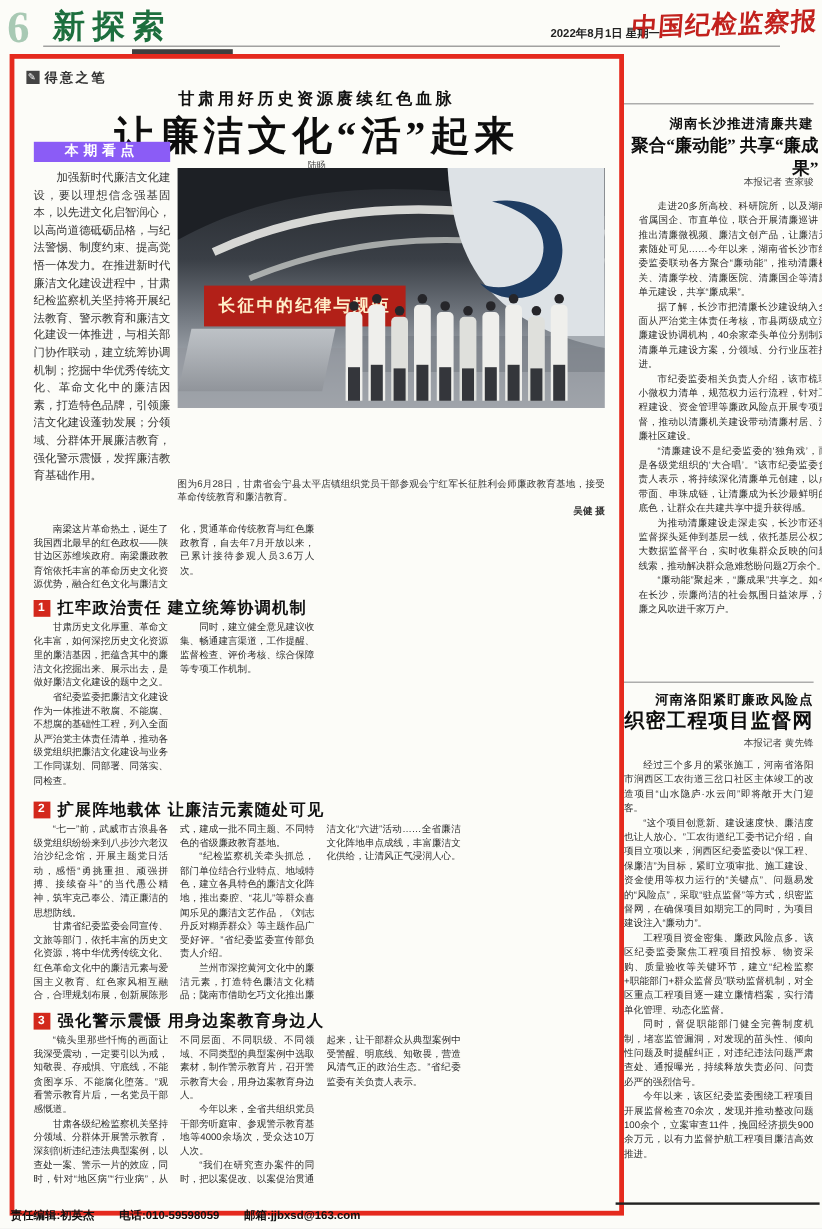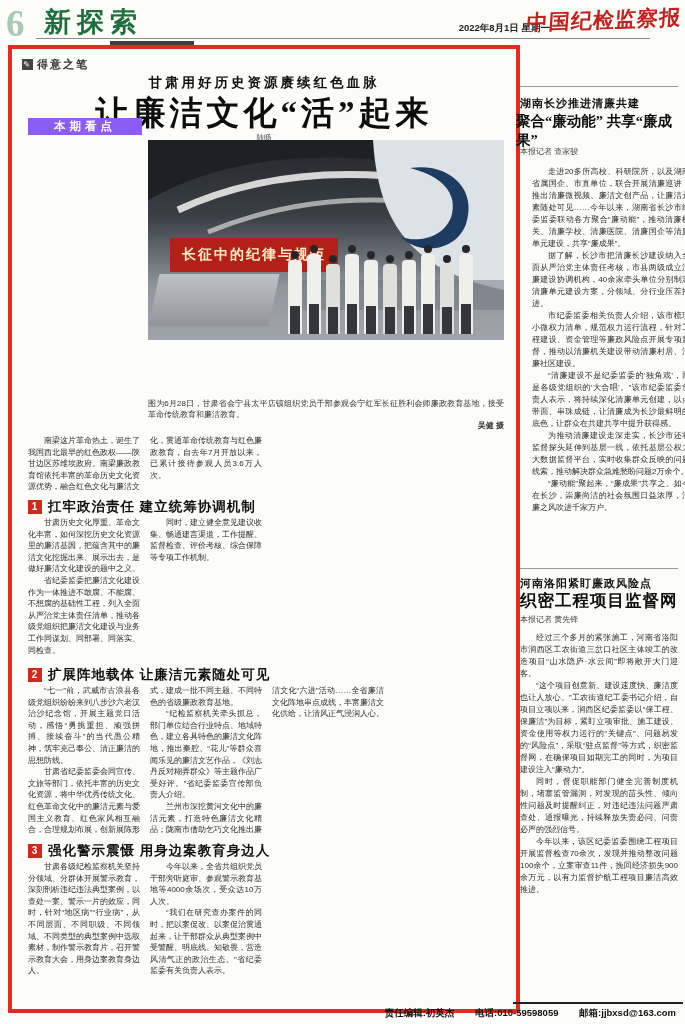--- a/index.html
+++ b/index.html
@@ -58,37 +58,37 @@
   .sec-num{display:inline-block;width:14px;height:14px;background:#d3281c;color:#fff;font-size:10px;
            font-weight:bold;text-align:center;line-height:14px;flex:0 0 auto;}
   .sh1{top:449px;} .sb1{left:16px;top:468px;width:478px;height:146px;}
   .sh2{top:617px;} .sb2{left:16px;top:636px;width:478px;height:152px;}
   .sh3{top:793px;} .sb3{left:16px;top:812px;width:478px;height:138px;}
 
   
   .rc-rule-top{left:520px;top:86px;width:158px;height:1px;background:#9a9a9a;}
   .rc-rule-mid{left:520px;top:568px;width:158px;height:1px;background:#9a9a9a;}
   .rc-rule-bot{left:513px;top:1002px;width:170px;height:2px;background:#222;}
-  .rc{width:158px;text-align:left;}
+  .rc{width:158px;text-align:right;}
   .rc-kicker{font-size:11px;font-weight:bold;letter-spacing:1px;color:#111;}
   .rcA-kicker{left:520px;top:96px;}
   .rc-headline{font-weight:bold;color:#0d0d0d;}
   .rcA-headline{left:516px;top:112px;width:166px;font-size:14.5px;letter-spacing:0;}
   .rc-byline{font-size:8px;color:#444;}
   .rcA-byline{left:520px;top:146px;}
   .rc-body{width:158px;font-size:8px;line-height:12px;text-align:justify;color:#2c2c2c;overflow:hidden;}
   .rc-body p{margin:0;text-indent:2em;}
   .rcA-body{left:532px;top:166px;height:392px;}
   .rcB-kicker{left:520px;top:576px;}
   .rcB-headline{left:520px;top:590px;width:158px;font-size:16.5px;letter-spacing:1px;}
   .rcB-byline{left:520px;top:614px;}
   .rcB-body{left:520px;top:632px;height:366px;}
 
   
-  .footer{left:0;top:1007px;width:685px;text-align:right;font-size:9.5px;font-weight:bold;color:#111;}
+  .footer{left:0;top:1007px;width:685px;text-align:left;font-size:9.5px;font-weight:bold;color:#111;}
   .footer span{margin:0 9px;}
 </style>
 </head>
 <body>
 
 <div class="sheet">
 
   <div class="abs page-num serif">6</div>
   <div class="abs section-name serif">新探索</div>
   <div class="abs header-rule"></div>
@@ -103,20 +103,23 @@
     <div class="abs col-label">
       <span class="pen-icon">✎</span>
       <span>得意之笔</span>
     </div>
     <div class="abs kicker serif">甘肃用好历史资源赓续红色血脉</div>
     <div class="abs headline serif">让廉洁文化“活”起来</div>
     <div class="abs byline">陆旸</div>
 
     <div class="abs hl-box">
       <div class="hl-title">本期看点</div>
+      <div class="hl-text">
+          <p>加强新时代廉洁文化建设，要以理想信念强基固本，以先进文化启智润心，以高尚道德砥砺品格，与纪法警惕、制度约束、提高觉悟一体发力。在推进新时代廉洁文化建设进程中，甘肃纪检监察机关坚持将开展纪法教育、警示教育和廉洁文化建设一体推进，与相关部门协作联动，建立统筹协调机制；挖掘中华优秀传统文化、革命文化中的廉洁因素，打造特色品牌，引领廉洁文化建设蓬勃发展；分领域、分群体开展廉洁教育，强化警示震慑，发挥廉洁教育基础作用。</p>
+        </div>
     </div>
 
     <div class="abs photo">
       <svg width="356" height="252" viewBox="0 0 356 252">
         <path d="M0,60 C90,10 200,5 356,40 L356,0 L0,0 Z" fill="#1d2025"></path>
         <path d="M30,70 C120,28 230,24 356,55" stroke="#e9e9e5" stroke-width="7" fill="none" opacity="0.9"></path>
         <path d="M60,92 C150,55 250,50 356,78" stroke="#d6d8d4" stroke-width="5" fill="none" opacity="0.7"></path>
         <path d="M225,0 C230,80 260,130 356,150 L356,0 Z" fill="#dde2e6"></path>
         <path d="M262,28 C300,22 330,48 318,84 C308,112 270,116 252,96 C268,104 298,98 304,74 C310,48 286,34 262,28 Z" fill="#1e3c62"></path>
         <rect x="0" y="150" width="356" height="102" fill="#8f949b" opacity="0.55"></rect>
@@ -168,20 +171,21 @@
         <p>甘肃省纪委监委会同宣传、文旅等部门，依托丰富的历史文化资源，将中华优秀传统文化、红色革命文化中的廉洁元素与爱国主义教育、红色家风相互融合，合理规划布展，创新展陈形式，建成一批不同主题、不同特色的省级廉政教育基地。</p>
         <p>“纪检监察机关牵头抓总，部门单位结合行业特点、地域特色，建立各具特色的廉洁文化阵地，推出秦腔、“花儿”等群众喜闻乐见的廉洁文艺作品，《刘志丹反对糊弄群众》等主题作品广受好评。”省纪委监委宣传部负责人介绍。</p>
         <p>兰州市深挖黄河文化中的廉洁元素，打造特色廉洁文化精品；陇南市借助乞巧文化推出廉洁文化“六进”活动……全省廉洁文化阵地串点成线，丰富廉洁文化供给，让清风正气浸润人心。</p>
       </div>
 
     <div class="abs sec-head sh3">
       <span class="sec-num">3</span>
       <span>强化警示震慑 用身边案教育身边人</span>
     </div>
     <div class="abs cols c4 sb3">
+        <p>“镜头里那些忏悔的画面让我深受震动，一定要引以为戒，知敬畏、存戒惧、守底线，不能贪图享乐、不能腐化堕落。”观看警示教育片后，一名党员干部感慨道。</p>
         <p>甘肃各级纪检监察机关坚持分领域、分群体开展警示教育，深刻剖析违纪违法典型案例，以查处一案、警示一片的效应，同时，针对“地区病”“行业病”，从不同层面、不同职级、不同领域、不同类型的典型案例中选取素材，制作警示教育片，召开警示教育大会，用身边案教育身边人。</p>
         <p>今年以来，全省共组织党员干部旁听庭审、参观警示教育基地等4000余场次，受众达10万人次。</p>
         <p>“我们在研究查办案件的同时，把以案促改、以案促治贯通起来，让干部群众从典型案例中受警醒、明底线、知敬畏，营造风清气正的政治生态。”省纪委监委有关负责人表示。</p>
       </div>
   </div>
 
   <div class="abs rc-rule-top"></div>
 
   <div class="abs rc rc-kicker rcA-kicker">湖南长沙推进清廉共建</div>
   <div class="abs rc rc-headline rcA-headline serif">聚合“廉动能” 共享“廉成果”</div>
@@ -196,20 +200,21 @@
     </div>
 
   <div class="abs rc-rule-mid"></div>
 
   <div class="abs rc rc-kicker rcB-kicker">河南洛阳紧盯廉政风险点</div>
   <div class="abs rc rc-headline rcB-headline serif">织密工程项目监督网</div>
   <div class="abs rc rc-byline rcB-byline">本报记者 黄先锋</div>
   <div class="abs rc-body rcB-body">
       <p>经过三个多月的紧张施工，河南省洛阳市涧西区工农街道三岔口社区主体竣工的改造项目“山水隐庐·水云间”即将敞开大门迎客。</p>
       <p>“这个项目创意新、建设速度快、廉洁度也让人放心。”工农街道纪工委书记介绍，自项目立项以来，涧西区纪委监委以“保工程、保廉洁”为目标，紧盯立项审批、施工建设、资金使用等权力运行的“关键点”、问题易发的“风险点”，采取“驻点监督”等方式，织密监督网，在确保项目如期完工的同时，为项目建设注入“廉动力”。</p>
+      <p>工程项目资金密集、廉政风险点多。该区纪委监委聚焦工程项目招投标、物资采购、质量验收等关键环节，建立“纪检监察+职能部门+群众监督员”联动监督机制，对全区重点工程项目逐一建立廉情档案，实行清单化管理、动态化监督。</p>
       <p>同时，督促职能部门健全完善制度机制，堵塞监管漏洞，对发现的苗头性、倾向性问题及时提醒纠正，对违纪违法问题严肃查处、通报曝光，持续释放失责必问、问责必严的强烈信号。</p>
       <p>今年以来，该区纪委监委围绕工程项目开展监督检查70余次，发现并推动整改问题100余个，立案审查11件，挽回经济损失900余万元，以有力监督护航工程项目廉洁高效推进。</p>
     </div>
 
   <div class="abs rc-rule-bot"></div>
 
   <div class="abs footer">
     <span>责任编辑:初英杰</span>
     <span>电话:010-59598059</span>
     <span>邮箱:jjbxsd@163.com</span>

